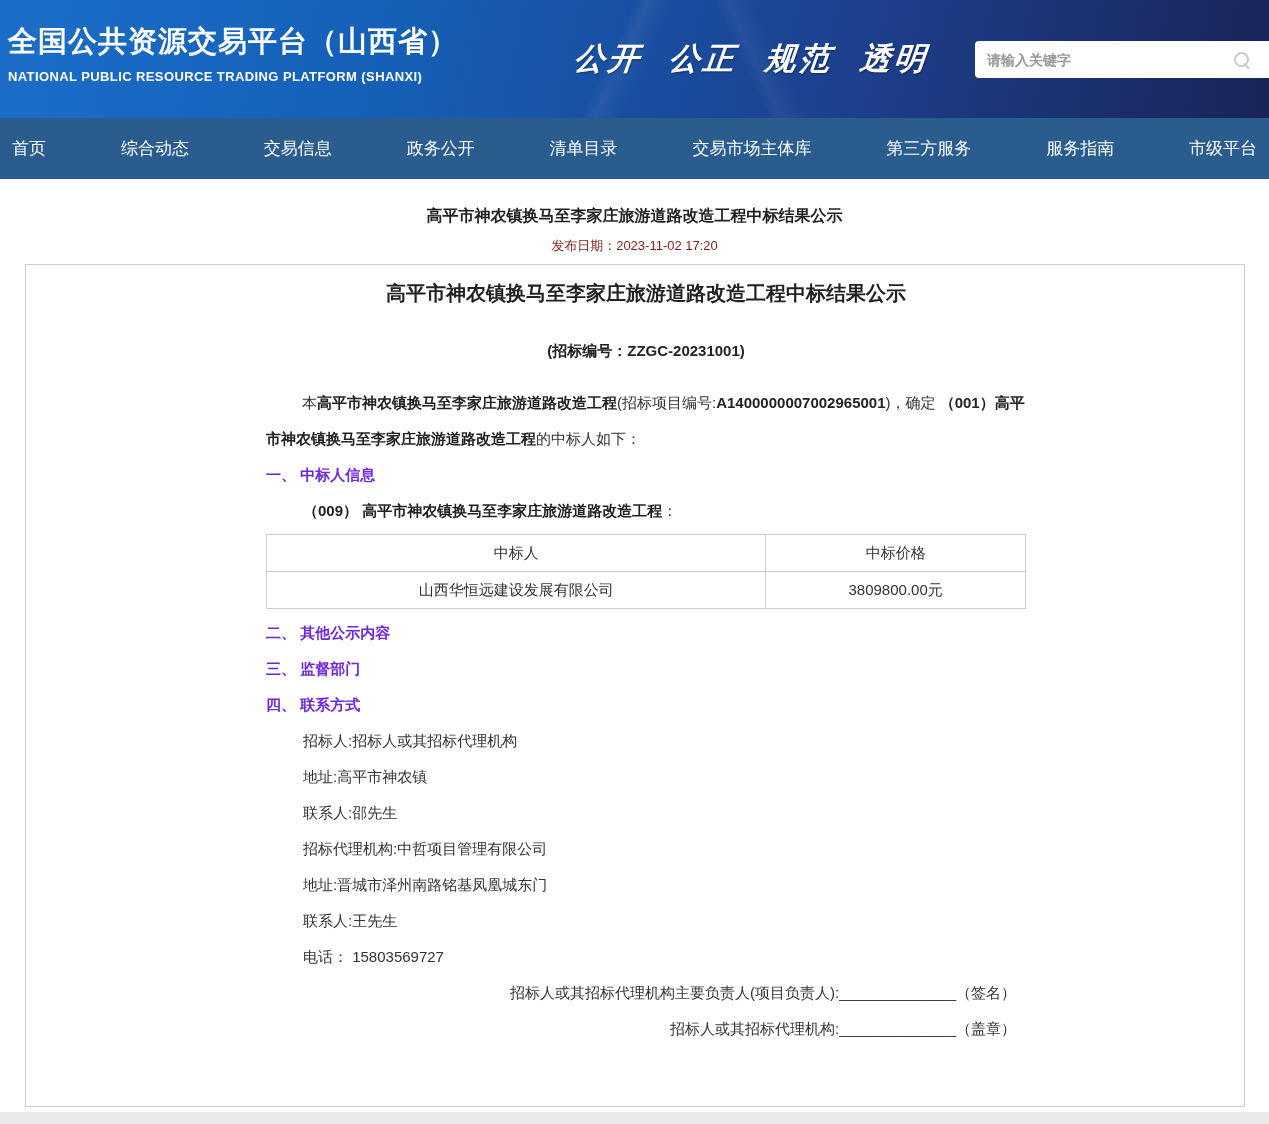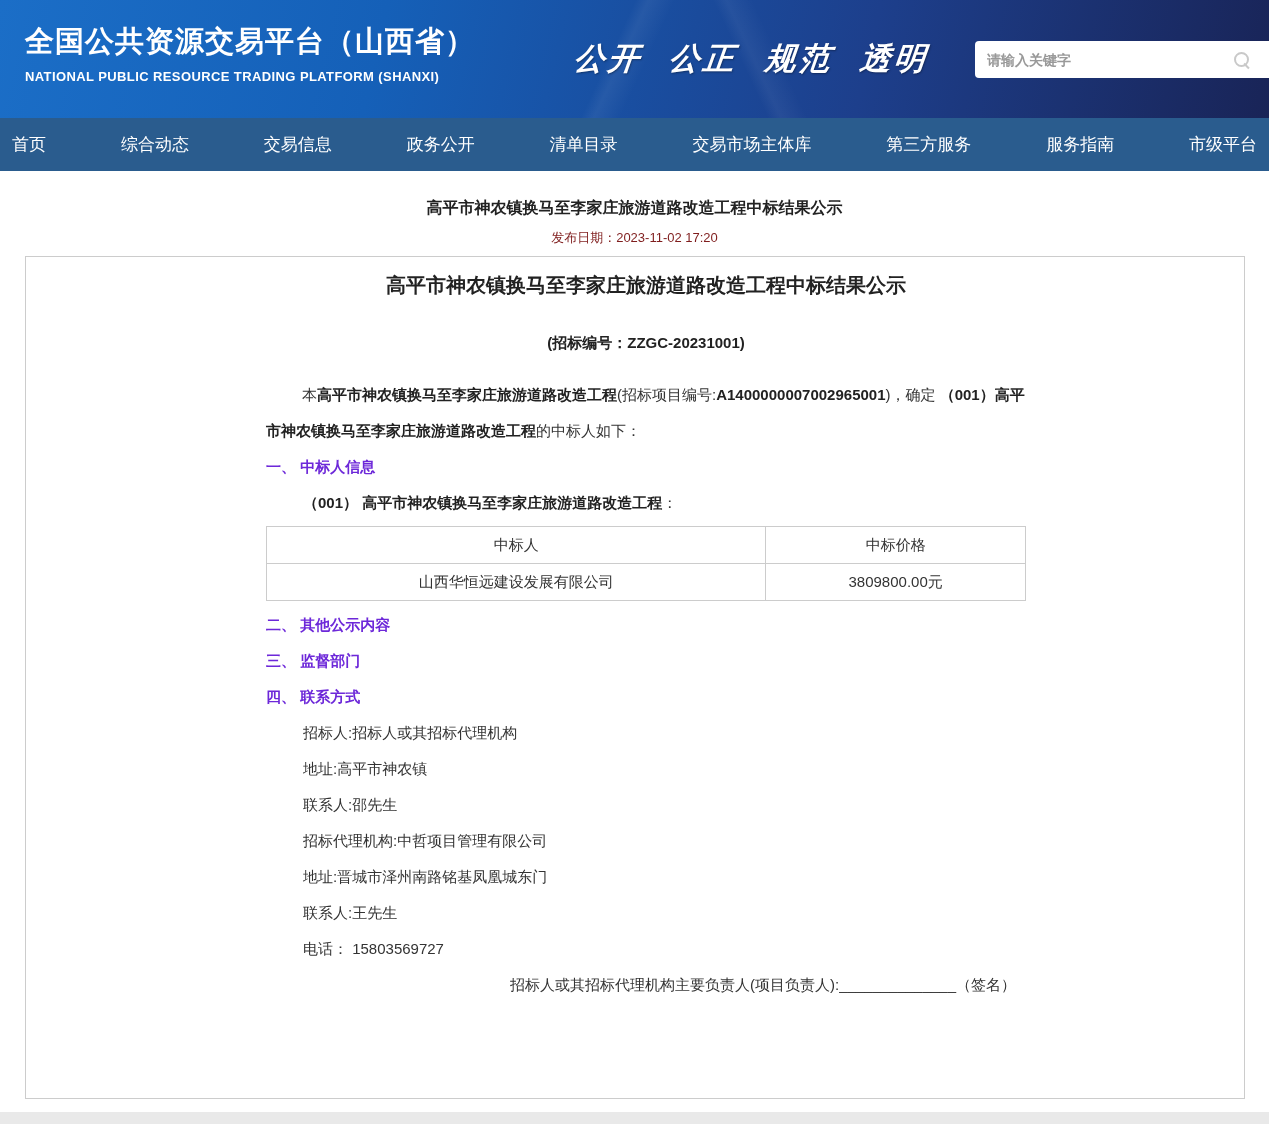--- a/index.html
+++ b/index.html
@@ -10,21 +10,21 @@
   .site-header{
     position:relative; height:118px; overflow:hidden;
     background:linear-gradient(103deg,#1b6ec7 0%,#1560b8 30%,#1d3f8c 68%,#192457 100%);
   }
   .site-header::before{ 
     content:""; position:absolute; inset:0;
     background:
       linear-gradient(115deg, transparent 48%, rgba(255,255,255,.06) 49%, transparent 51%),
       linear-gradient(65deg, transparent 58%, rgba(255,255,255,.05) 59%, transparent 61%);
   }
-  .logo{ position:absolute; left:25px; top:22px; color:#fff; z-index:2; }
+  .logo{ position:absolute; left:8px; top:22px; color:#fff; z-index:2; }
   .logo-title{ font-size:29px; font-weight:bold; letter-spacing:1px; }
   .logo-sub{ font-size:13px; margin-top:7px; letter-spacing:.4px; font-weight:600; }
   .slogan{ position:absolute; left:574px; top:38px; z-index:2; color:#fff; white-space:nowrap; }
   .slogan span{
     display:inline-block; font-size:31px; font-weight:900; font-style:italic;
     letter-spacing:3px; margin-right:23px; transform:skewX(-6deg);
     text-shadow:1px 1px 2px rgba(0,0,0,.35);
   }
   .search-box{
     position:absolute; left:975px; right:-10px; top:41px; height:37px; z-index:2;
@@ -34,21 +34,21 @@
                      font-family:inherit; background:transparent;font-weight:bold; }
   .search-box input::placeholder{ color:#999; }
   .mag-icon{ position:relative; width:15px; height:15px; margin-right:14px; cursor:pointer; flex:none; }
   .mag-icon::before{ content:""; position:absolute; left:0; top:0; width:11px; height:11px;
                      border:2px solid #c9c9c9; border-radius:50%; }
   .mag-icon::after{ content:""; position:absolute; width:7px; height:2px; background:#c9c9c9;
                     right:-1px; bottom:0; transform:rotate(45deg); }
 
   
   .main-nav{
-    height:53px; background:#2a5c8e; display:flex; align-items:center;
+    height:61px; background:#2a5c8e; display:flex; align-items:center;
     justify-content:space-between; padding:0 12px;
   }
   .nav-item{ color:#fff; font-size:17px; cursor:pointer; white-space:nowrap; }
 
   
   .page-title{ text-align:center; font-size:16px; font-weight:bold; color:#222; margin-top:27px; }
   .pub-date{ text-align:center; font-size:13px; color:#7f1d1d; margin-top:10px; }
 
   
   .article-box{
@@ -113,21 +113,21 @@
 
 <div class="article-box">
   <div class="article-inner">
 
     <div class="article-title">高平市神农镇换马至李家庄旅游道路改造工程中标结果公示</div>
     <div class="bid-no">(招标编号：ZZGC-20231001)</div>
 
     <p class="intro"><span>本</span><b>高平市神农镇换马至李家庄旅游道路改造工程</b><span>(招标项目编号:</span><b>A1400000007002965001</b><span>)，确定 </span><b>（001）高平市神农镇换马至李家庄旅游道路改造工程</b><span>的中标人如下：</span></p>
 
     <div class="sec-heading">一、 中标人信息</div>
-    <div class="sub-line"><b>（001） 高平市神农镇换马至李家庄旅游道路改造工程</b><span>：</span></div>
+    <div class="sub-line"><b>（009） 高平市神农镇换马至李家庄旅游道路改造工程</b><span>：</span></div>
 
     <table class="result-table">
       <thead>
         <tr>
           <th class="col-winner">中标人</th>
           <th class="col-price">中标价格</th>
         </tr>
       </thead>
       <tbody>
         <tr>
@@ -145,17 +145,18 @@
 
     <div class="sub-line">招标人:招标人或其招标代理机构</div>
     <div class="sub-line">地址:高平市神农镇</div>
     <div class="sub-line">联系人:邵先生</div>
     <div class="sub-line">招标代理机构:中哲项目管理有限公司</div>
     <div class="sub-line">地址:晋城市泽州南路铭基凤凰城东门</div>
     <div class="sub-line">联系人:王先生</div>
     <div class="sub-line">电话：  15803569727</div>
 
     <div class="sig-line"><span>招标人或其招标代理机构主要负责人(项目负责人):</span><span class="blank">______________</span><span class="suffix">（签名）</span></div>
+    <div class="sig-line"><span>招标人或其招标代理机构:</span><span class="blank">______________</span><span class="suffix">（盖章）</span></div>
 
   </div>
 </div>
 
 <div class="footer-strip"></div>
 
 </body></html>

